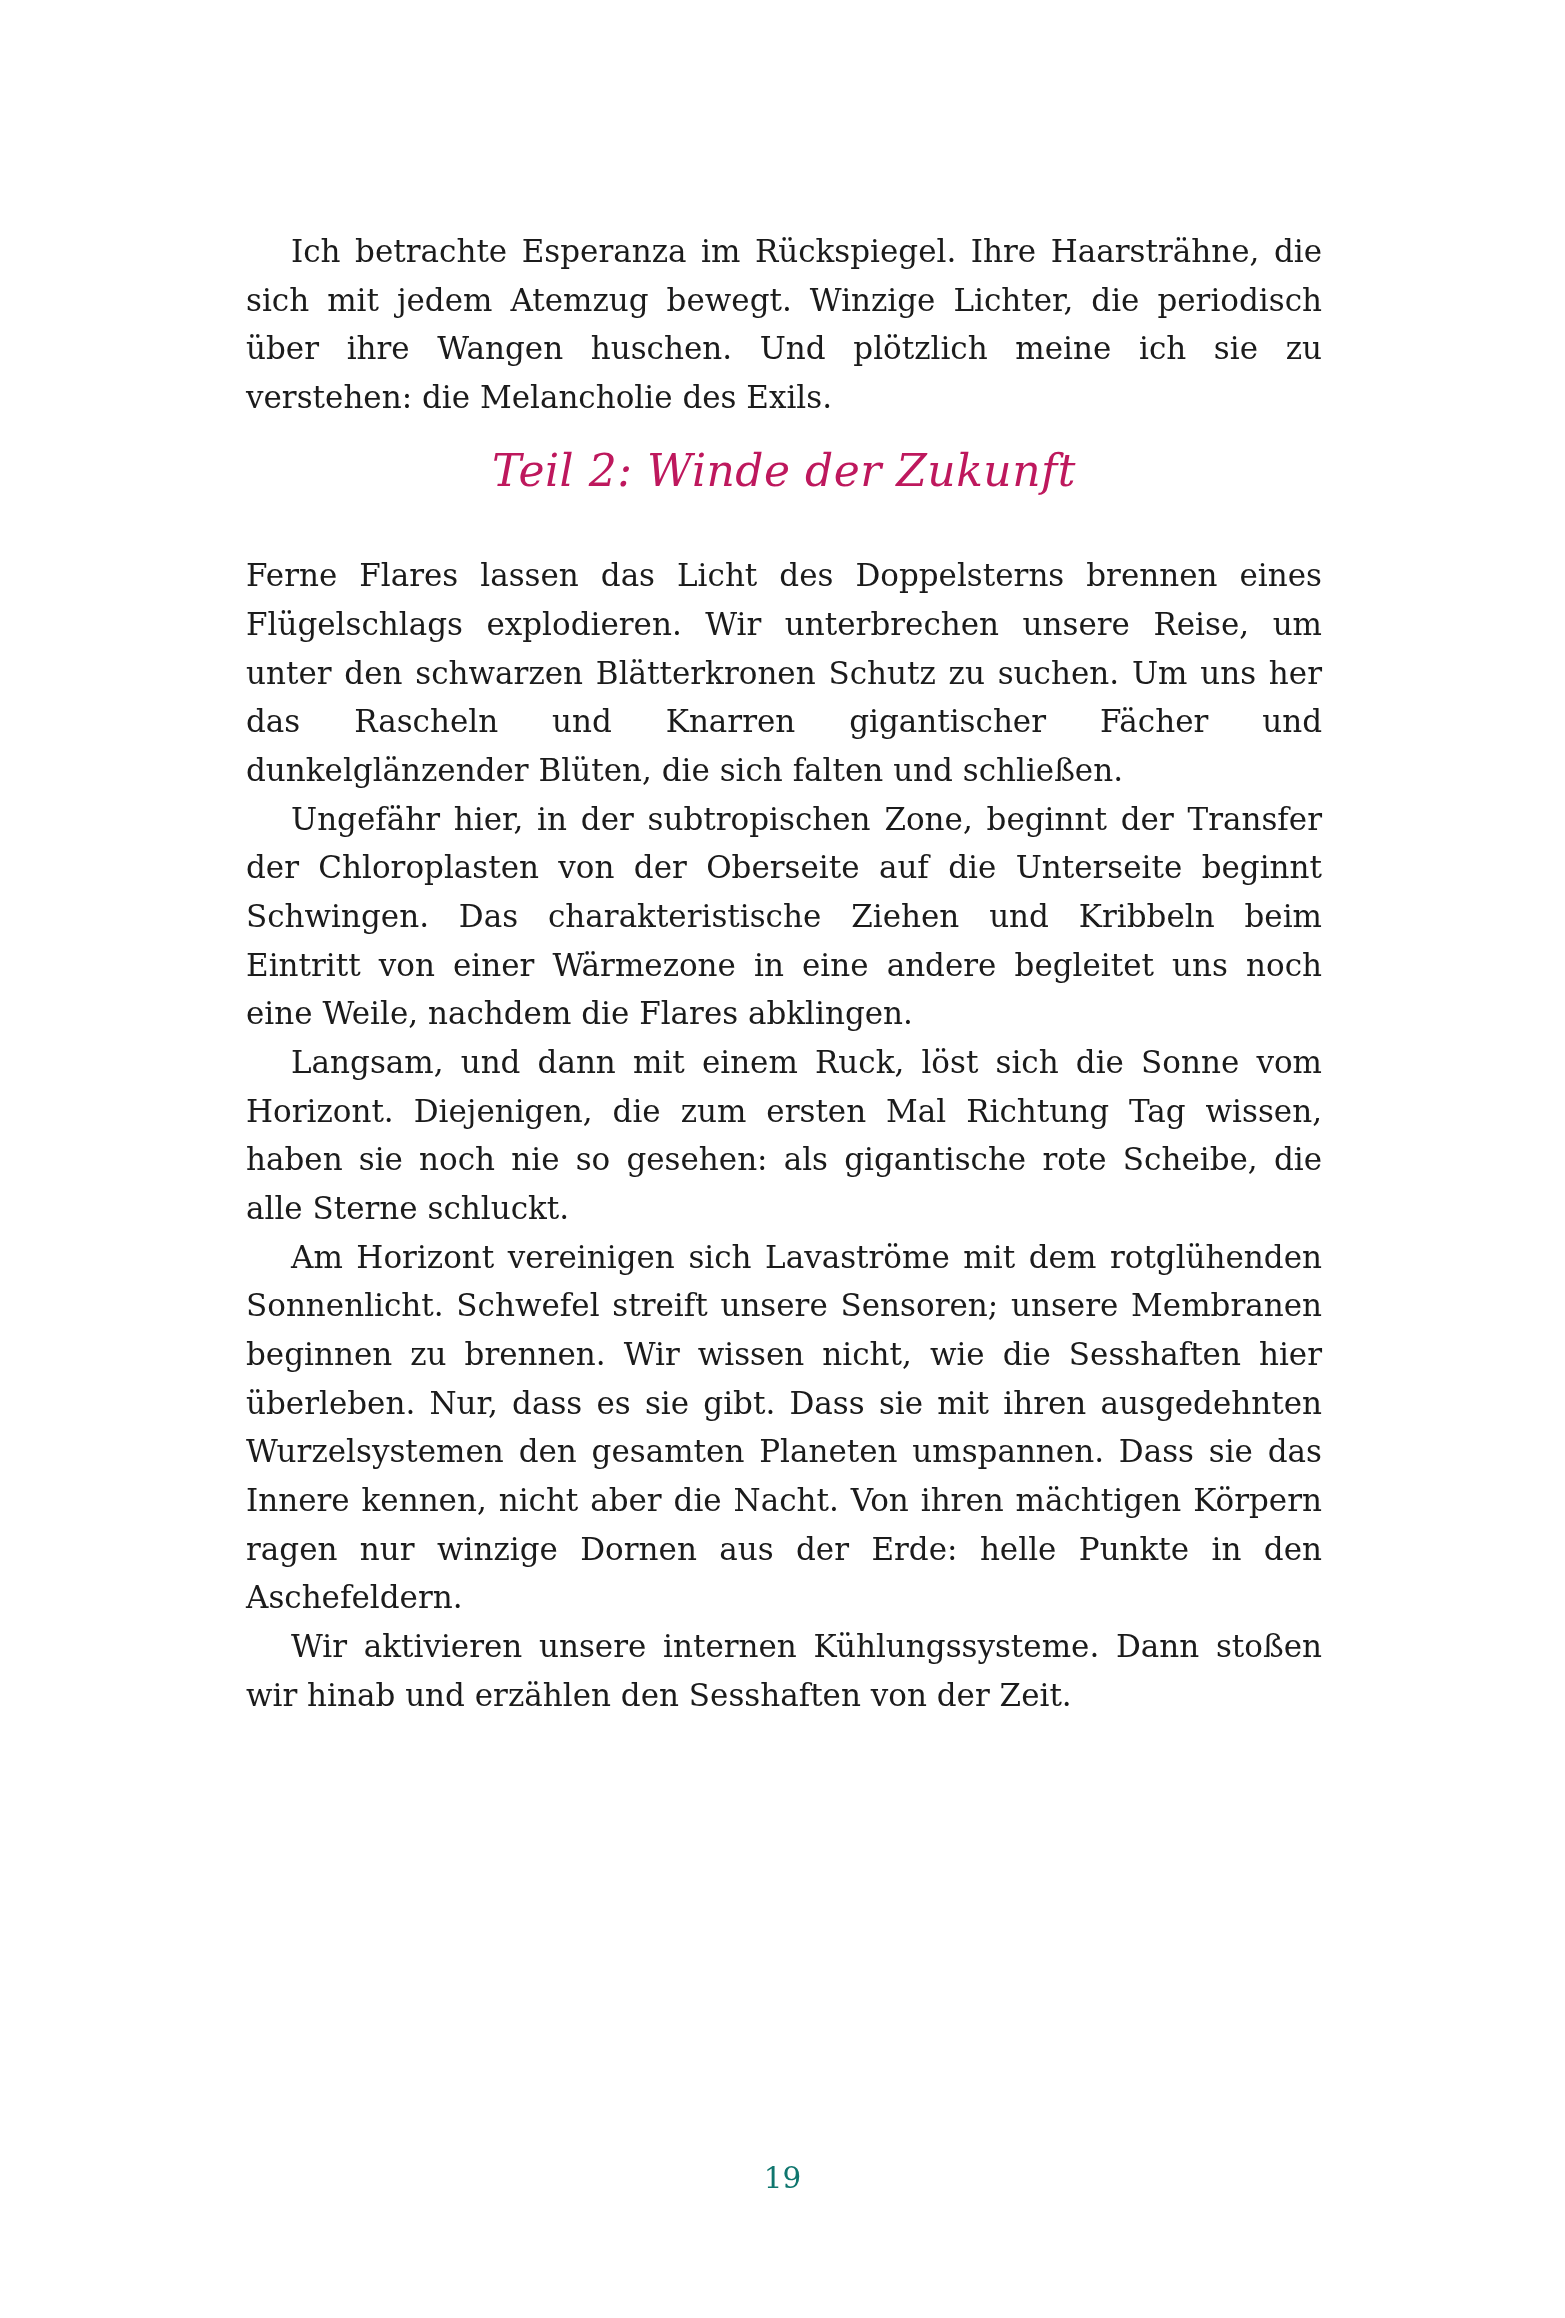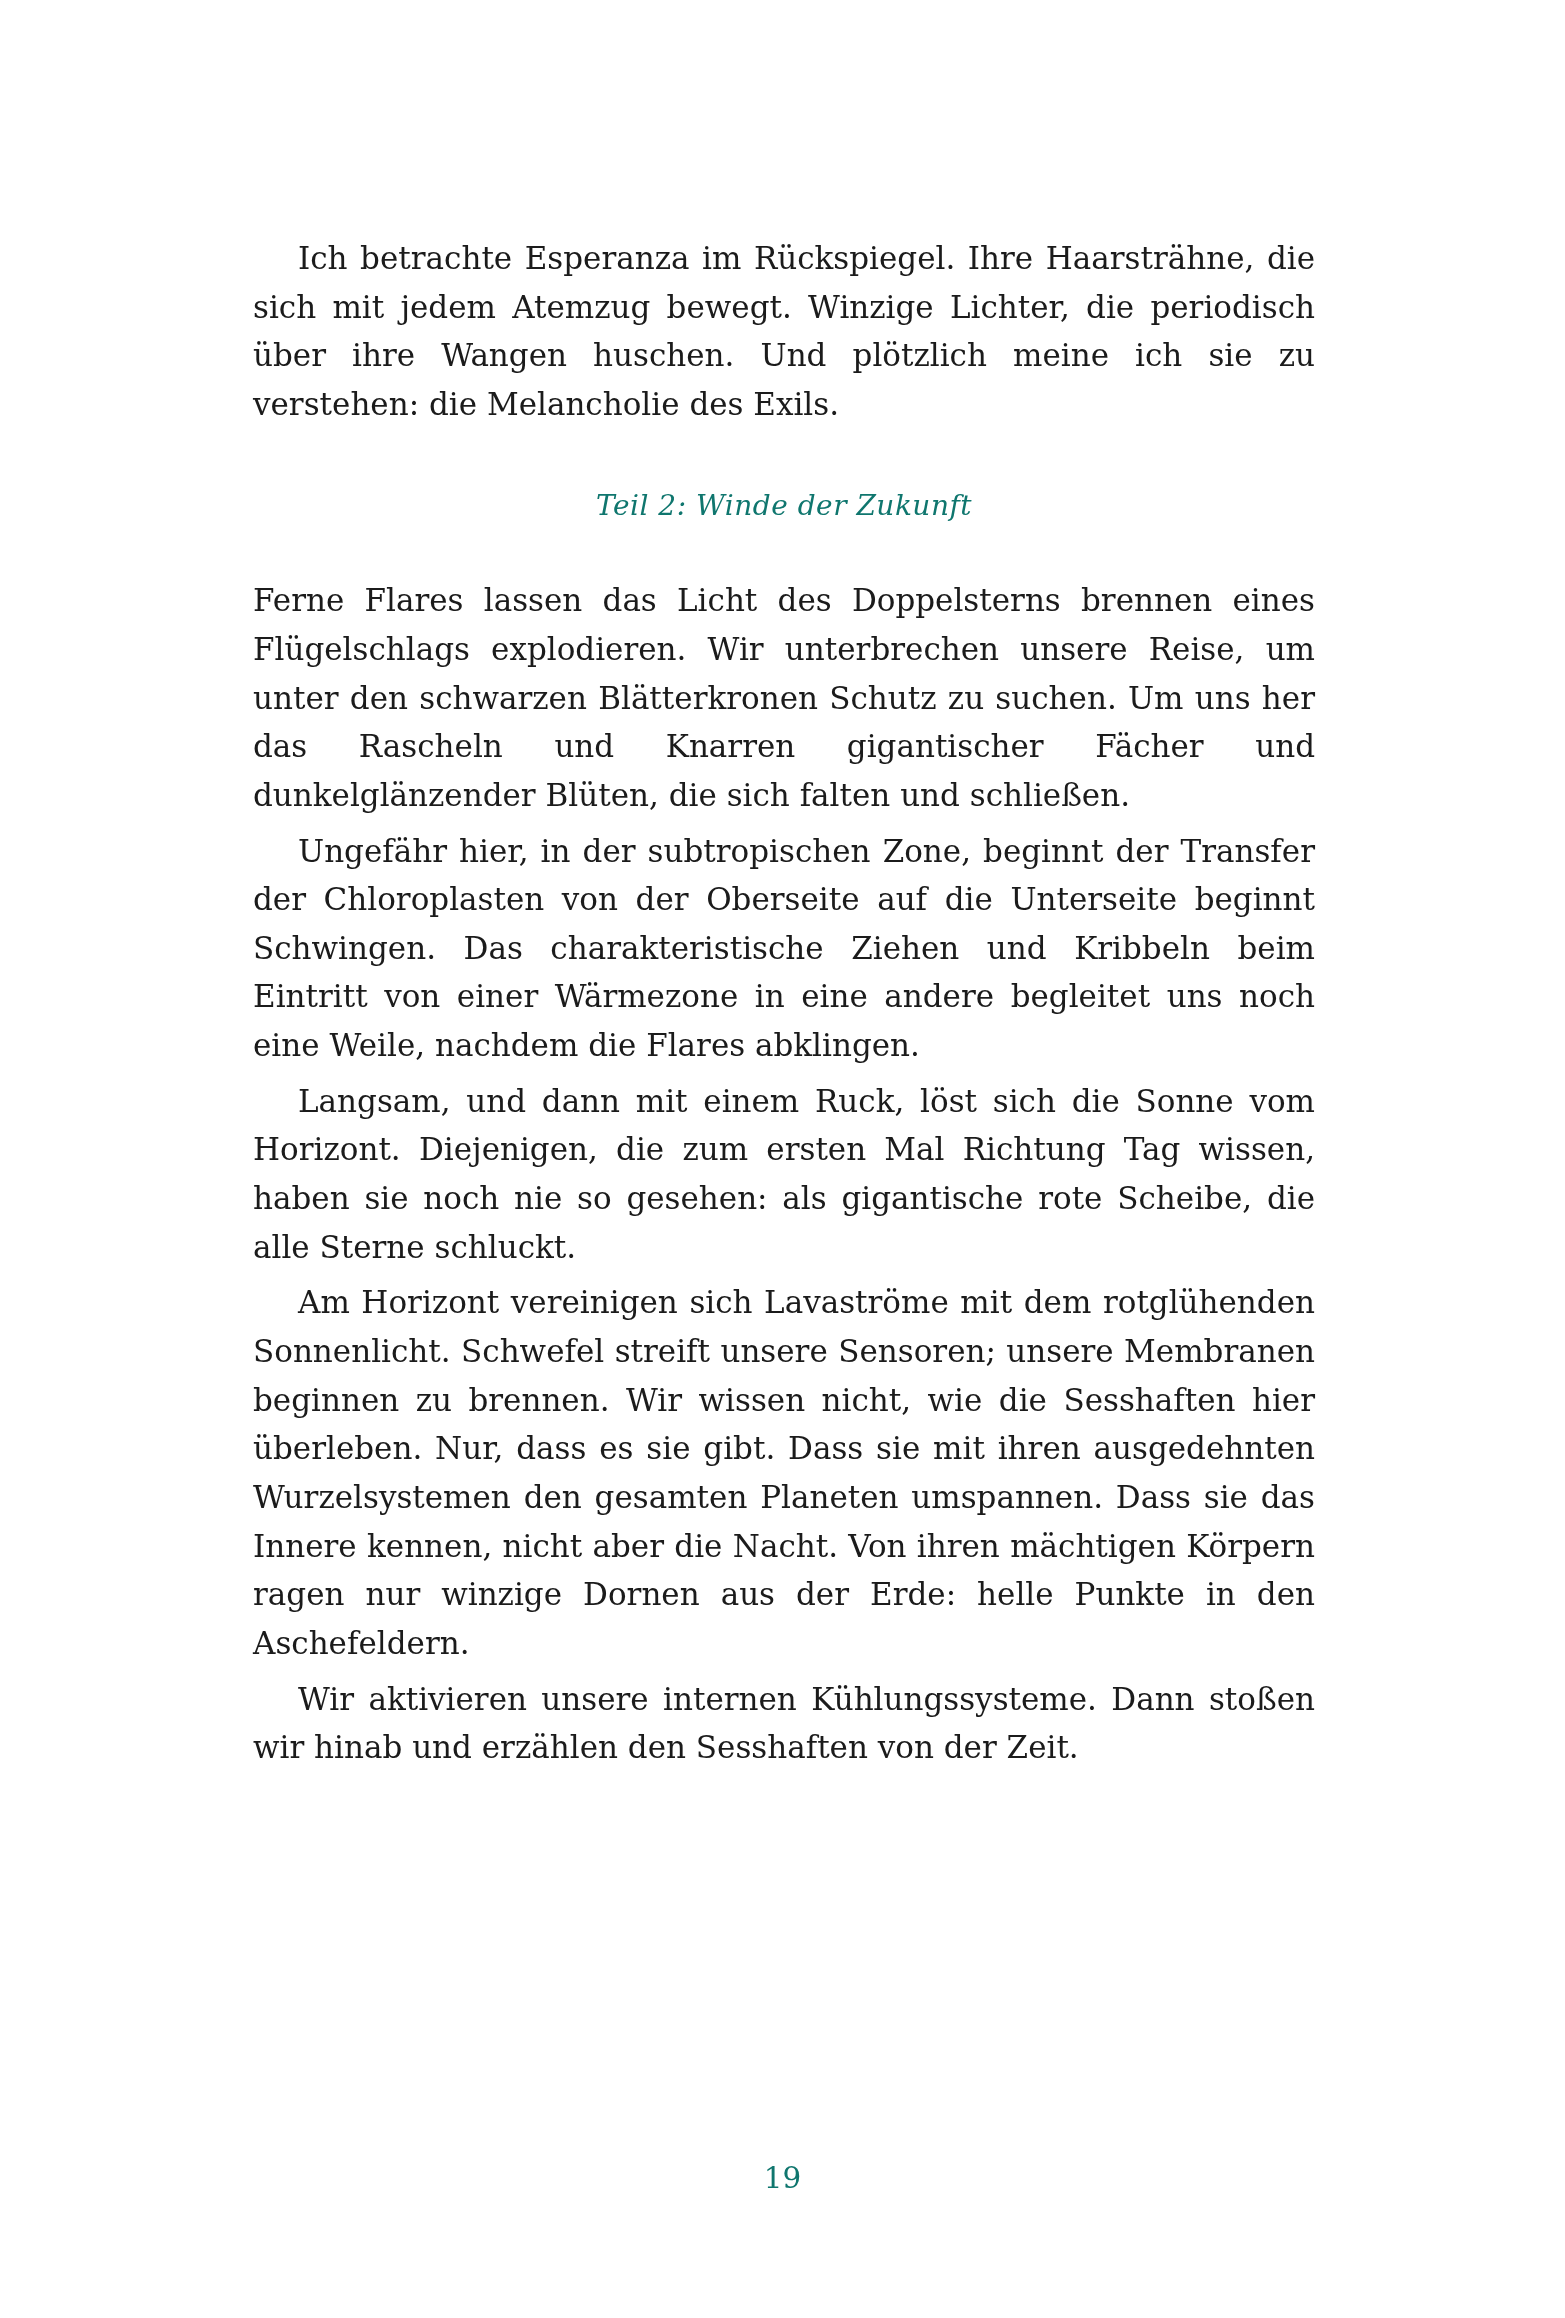--- a/index.html
+++ b/index.html
@@ -26,37 +26,37 @@
     left: 246px;
     top: 227px;
     width: 1076px;
     font-size: 31px;
     line-height: 1.57;
     text-align: justify;
     hyphens: none;
     -webkit-hyphens: none;
   }
   .para {
-    margin: 7px;
+    margin: 0;
     padding: 0;
     text-indent: 0;
   }
   .para.indent {
     text-indent: 45px;
   }
   .chapter-heading {
     font-style: italic;
     font-weight: normal;
     text-align: center;
     text-indent: 0;
-    font-size: 28px;
+    font-size: 44px;
     line-height: 1.2;
-    margin: 60px 0 54px 0;
+    margin: 23px 0 54px 0;
     letter-spacing: 0.5px;
-    color: #0f766e;
+    color: #be185d;
   }
   .page-number {
     position: absolute;
     bottom: 124px;
     left: 0;
     width: 100%;
     text-align: center;
     font-size: 29.4px;
     color: #0f766e;
   }

